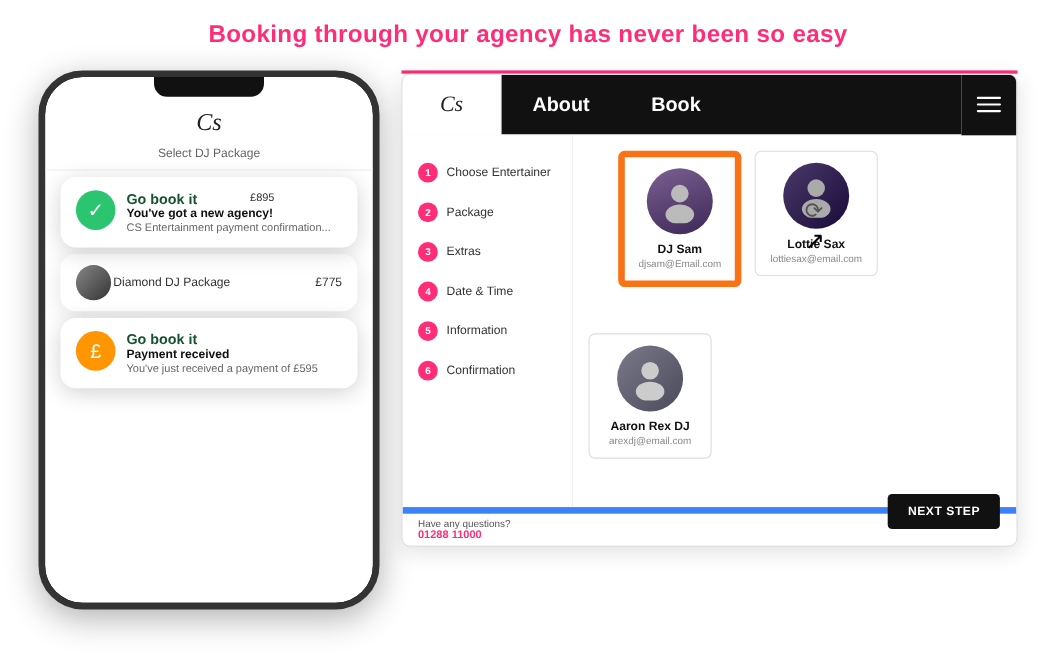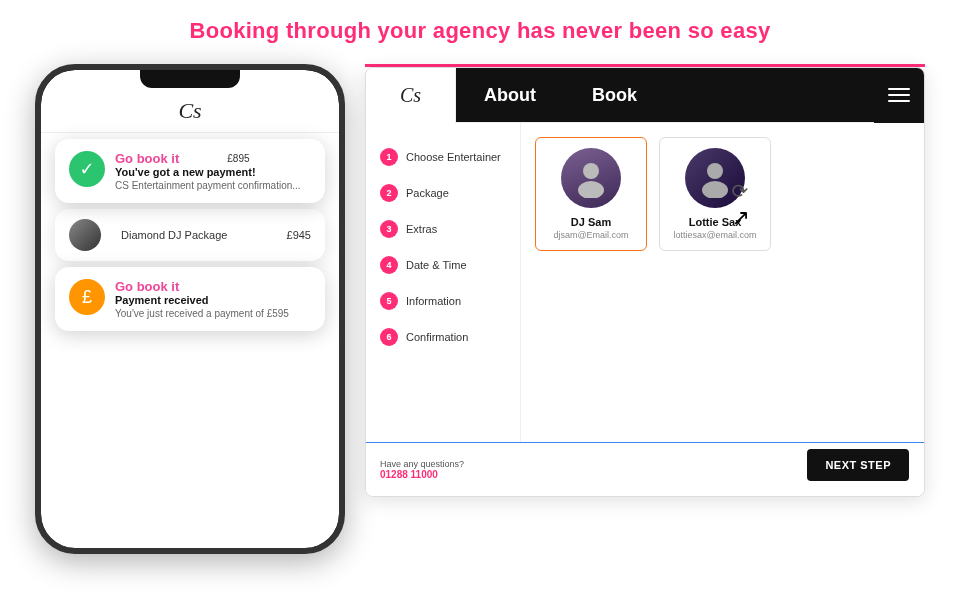--- a/index.html
+++ b/index.html
@@ -123,21 +123,21 @@
       display: flex;
       align-items: center;
       justify-content: center;
       color: #fff;
       font-size: 18px;
       flex-shrink: 0;
     }
     .notif-title {
       font-size: 13px;
       font-weight: 700;
-      color: #ec4899;
+      color: #14532d;
     }
     .notif-subtitle {
       font-size: 11px;
       font-weight: 700;
       color: #111;
     }
     .notif-body {
       font-size: 10px;
       color: #666;
       margin-top: 2px;
@@ -277,21 +277,22 @@
       border: 1px solid #ddd;
       border-radius: 6px;
       padding: 10px;
       display: flex;
       flex-direction: column;
       align-items: center;
       cursor: pointer;
       background: #fff;
     }
     .act-card.selected {
-      border: 1px solid #f97316;
+      border: 6px solid #f97316;
+      margin-left: 27px;
     }
     .act-avatar {
       width: 60px;
       height: 60px;
       border-radius: 50%;
       background: linear-gradient(135deg, #555, #222);
       margin-bottom: 8px;
       overflow: hidden;
       display: flex;
       align-items: center;
@@ -320,22 +321,22 @@
       background: linear-gradient(160deg, #7a6090, #3d2858);
       display: flex;
       align-items: center;
       justify-content: center;
       color: #ddd;
       font-size: 22px;
     }
 
     
     .website-footer {
-      padding: 16px 14px;
-      border-top: 1px solid #3b82f6;
+      padding: 4px 14px;
+      border-top: 6px solid #3b82f6;
       font-size: 9px;
       color: #555;
       background: #fff;
     }
     .footer-phone {
       color: #ff2d78;
       font-weight: 700;
       font-size: 10px;
     }
 
@@ -381,40 +382,41 @@
 <div class="tagline">Booking through your agency has never been so easy</div>
 
 <div class="main-content">
 
   <div class="phone-mockup">
     <div class="phone-notch"></div>
     <div class="phone-screen">
 
       <div class="phone-header">
         <div class="phone-logo-cs">Cs</div>
+        <div class="phone-select-label">Select DJ Package</div>
       </div>
 
       <div class="phone-body-content">
 
         <div class="notification-card notif-wrapper">
           <div class="notif-icon-green">✓</div>
           <div>
             <div style="display:flex; align-items:center; gap:8px;">
               <span class="notif-title">Go book it</span>
               <span style="font-size:10px; color:#333; margin-left:40px;">£895</span>
             </div>
-            <div class="notif-subtitle">You've got a new payment!</div>
+            <div class="notif-subtitle">You've got a new agency!</div>
             <div class="notif-body">CS Entertainment payment confirmation...</div>
           </div>
         </div>
 
-        <div style="background:#fff; border-radius:14px; box-shadow:0 4px 20px rgba(0,0,0,0.12); padding:10px 14px; width:270px; display:flex; align-items:center; gap:20px;">
+        <div style="background:#fff; border-radius:14px; box-shadow:0 4px 20px rgba(0,0,0,0.12); padding:10px 14px; width:270px; display:flex; align-items:center; gap:2px;">
           <div class="dj-avatar-small" style="width:32px;height:32px;border-radius:50%;background:linear-gradient(135deg,#888,#333);"></div>
           <span style="font-size:11px;color:#333;">Diamond DJ Package</span>
-          <span style="font-size:11px;color:#333;margin-left:auto;">£945</span>
+          <span style="font-size:11px;color:#333;margin-left:auto;">£775</span>
         </div>
 
         <div class="notification-card">
           <div class="notif-icon-orange">£</div>
           <div>
             <div class="notif-title">Go book it</div>
             <div class="notif-subtitle">Payment received</div>
             <div class="notif-body">You've just received a payment of £595</div>
           </div>
         </div>
@@ -485,20 +487,30 @@
             <div class="act-avatar avatar-lottie">
               <svg width="40" height="40" viewBox="0 0 40 40">
                 <circle cx="20" cy="13" r="8" fill="#aaa"></circle>
                 <ellipse cx="20" cy="32" rx="13" ry="9" fill="#aaa"></ellipse>
               </svg>
             </div>
             <div class="act-name">Lottie Sax</div>
             <div class="act-email">lottiesax@email.com</div>
           </div>
 
+          <div class="act-card">
+            <div class="act-avatar avatar-aaron">
+              <svg width="40" height="40" viewBox="0 0 40 40">
+                <circle cx="20" cy="13" r="8" fill="#ccc"></circle>
+                <ellipse cx="20" cy="32" rx="13" ry="9" fill="#ccc"></ellipse>
+              </svg>
+            </div>
+            <div class="act-name">Aaron Rex DJ</div>
+            <div class="act-email">arexdj@email.com</div>
+          </div>
 
           <div style="position:absolute; right:175px; top:115px;">
             <div style="font-size:20px; color:#555;">⟳</div>
             <div style="font-size:22px; margin-top:2px;">↗</div>
           </div>
 
         </div>
       </div>
 
       <div class="website-footer">

